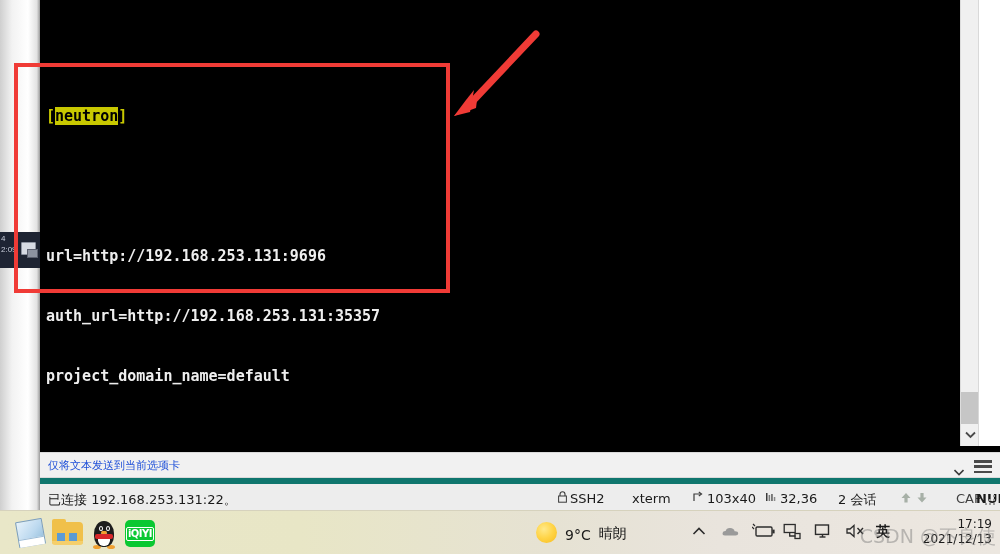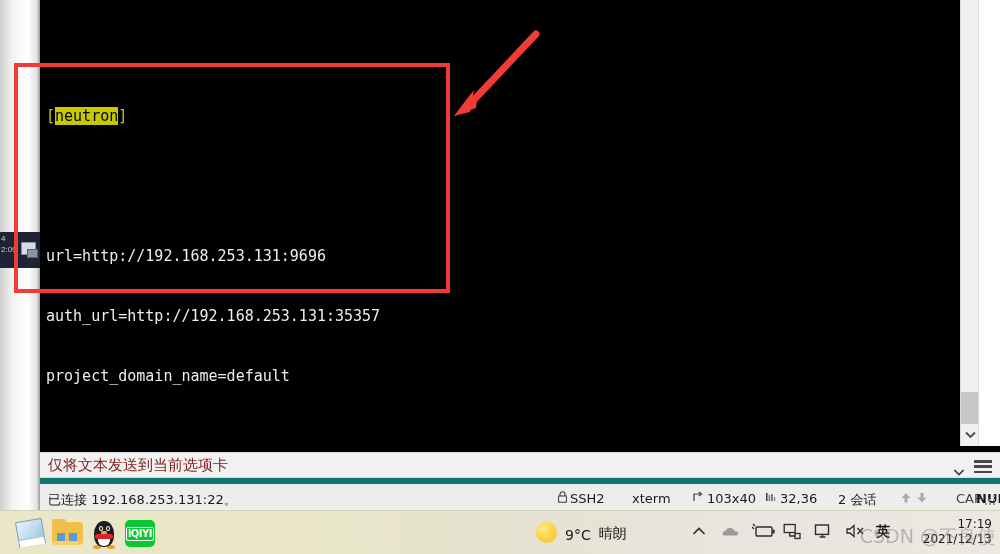--- a/index.html
+++ b/index.html
@@ -41,21 +41,21 @@
   .terminal {
     position: absolute; left: 40px; top: 0; width: 920px; height: 446px;
     background: #000;
     font-family: "DejaVu Sans Mono", "Liberation Mono", monospace;
     font-size: 15px;
     line-height: 20px;
     color: #e8e8e8;
     padding: 6px 0 0 6px;
     white-space: pre;
   }
-  .vline { height: 20px; }
+  .vline { height: 20px; font-weight: bold; }
   .sec-head { color: #c8c800; }
   .sec-head .hl {
     background: #c8c800; color: #000;
   }
   .cfg { color: #eeeeee; }
 
   
   .vim-status {
     position: absolute; left: 40px; top: 420px; width: 920px; height: 26px;
     background: #000; color: #fff;
@@ -89,21 +89,21 @@
 
   
   .sendbar {
     position: absolute; left: 40px; top: 452px; width: 960px; height: 26px;
     background: #f1f1f1;
     border-top: 1px solid #dadada;
     border-bottom: 1px solid #dadada;
     display: flex; align-items: center;
   }
   .sendbar .label {
-    margin-left: 8px; font-size: 15px; color: #7f1d1d;
+    margin-left: 8px; font-size: 11px; color: #1d4ed8;
     font-family: "DejaVu Sans", "Liberation Sans", sans-serif;
   }
   .sendbar .caret {
     position: absolute; right: 36px; top: 9px;
   }
   .sendbar .hamb {
     position: absolute; right: 4px; top: 5px; width: 26px; height: 17px;
     display: flex; flex-direction: column; justify-content: space-between;
     padding: 2px 4px;
   }

